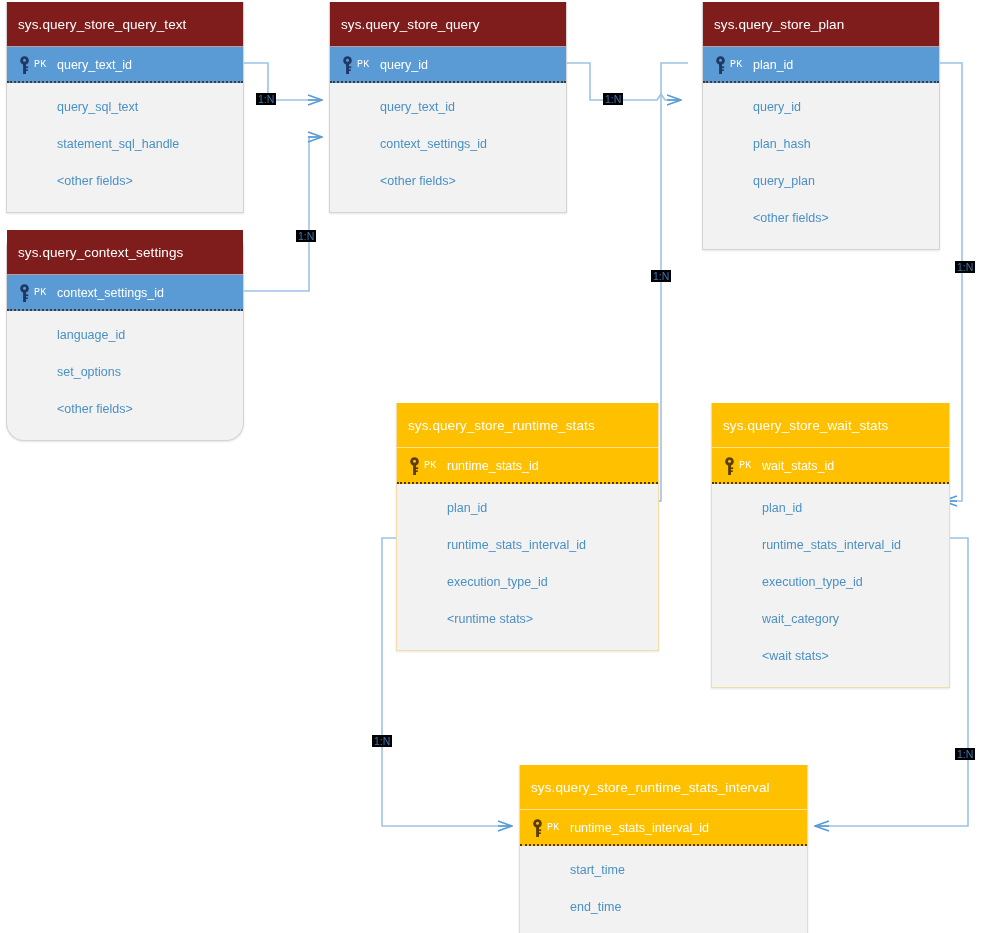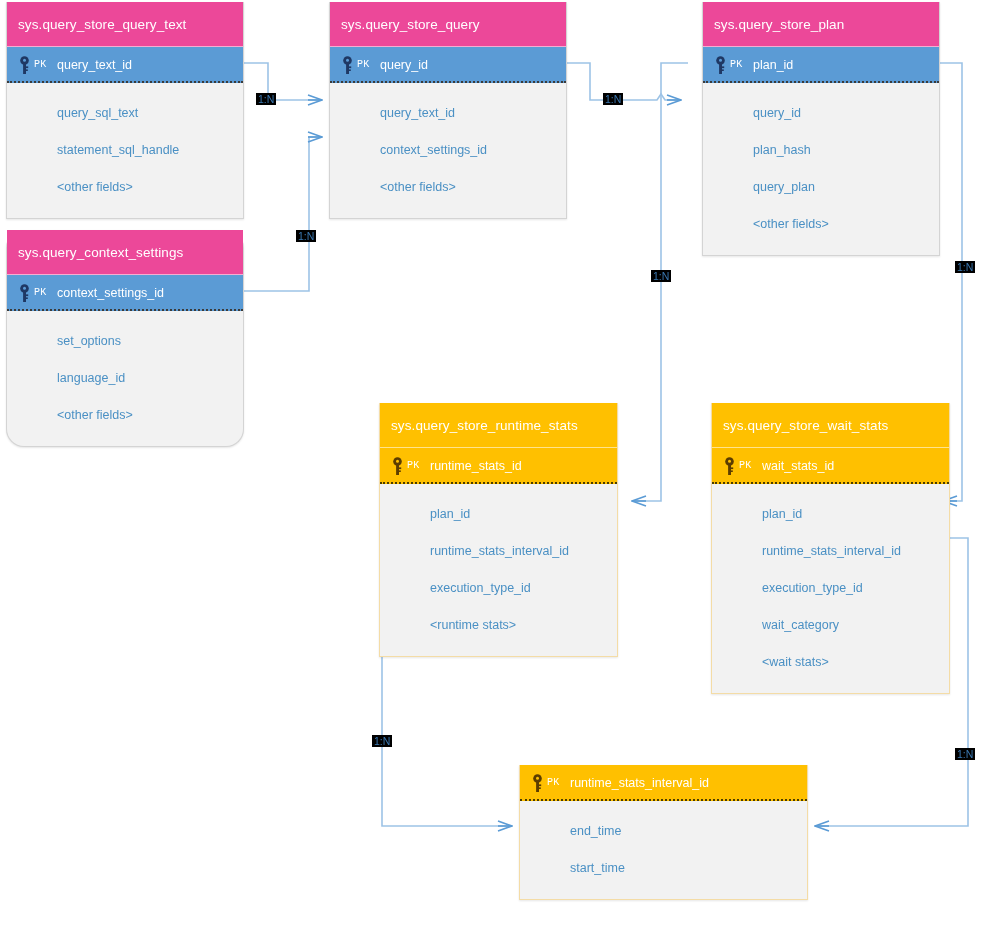--- a/index.html
+++ b/index.html
@@ -61,31 +61,31 @@
     letter-spacing: .2px;
     font-family: Liberation Mono, monospace;
   }
   .keyicon {
     position: absolute;
     left: 12px;
     top: 9px;
     width: 16px;
     height: 19px;
   }
-  .entity .fields { padding: 12px 0 12px 0; }
+  .entity .fields { padding: 6px 0 12px 0; }
   .entity .field {
     height: 37px;
     line-height: 37px;
     padding-left: 50px;
     color: #4a90c4;
     font-size: 12.5px;
     white-space: nowrap;
   }
   
-  .e-blue .title  { background: #ec4899; }
+  .e-blue .title  { background: #7f1d1d; }
   .e-blue .pkrow  { background: #5b9bd5; }
   .e-blue { border-color: #d4d4d4; }
   
   .e-orange .title { background: #ffc000; }
   .e-orange .pkrow { background: #ffc000; border-bottom-color: #4a3c00; }
   .e-orange { border-color: #f4dca6; }
 
   .edge-label {
     position: absolute;
     font-size: 10.5px;
@@ -199,27 +199,27 @@
         <circle cx="5.5" cy="4.5" r="4.3" fill="#1f3864"></circle>
         <circle cx="5.5" cy="4.2" r="1.5" fill="#5b9bd5"></circle>
         <rect x="4.1" y="7.5" width="2.9" height="10.5" fill="#1f3864"></rect>
         <rect x="6.9" y="10.4" width="2.3" height="1.7" fill="#1f3864"></rect>
         <rect x="6.9" y="13.4" width="1.9" height="1.6" fill="#1f3864"></rect>
       </svg>
       <span class="pklabel">PK</span>
       <span class="pkname">context_settings_id</span>
     </div>
     <div class="fields">
+      <div class="field">language_id</div>
       <div class="field">set_options</div>
-      <div class="field">language_id</div>
-      <div class="field">&lt;other fields&gt;</div>
-    </div>
-  </div>
-
-  <div class="entity e-orange" style="left:379px; top:403px; width:239px;">
+      <div class="field">&lt;other fields&gt;</div>
+    </div>
+  </div>
+
+  <div class="entity e-orange" style="left:396px; top:403px; width:263px;">
     <div class="title">sys.query_store_runtime_stats</div>
     <div class="pkrow">
       <svg class="keyicon" viewBox="0 0 16 19">
         <circle cx="5.5" cy="4.5" r="4.3" fill="#5c3d00"></circle>
         <circle cx="5.5" cy="4.2" r="1.5" fill="#ffc000"></circle>
         <rect x="4.1" y="7.5" width="2.9" height="10.5" fill="#5c3d00"></rect>
         <rect x="6.9" y="10.4" width="2.3" height="1.7" fill="#5c3d00"></rect>
         <rect x="6.9" y="13.4" width="1.9" height="1.6" fill="#5c3d00"></rect>
       </svg>
       <span class="pklabel">PK</span>
@@ -249,34 +249,35 @@
     <div class="fields">
       <div class="field">plan_id</div>
       <div class="field">runtime_stats_interval_id</div>
       <div class="field">execution_type_id</div>
       <div class="field">wait_category</div>
       <div class="field">&lt;wait stats&gt;</div>
     </div>
   </div>
 
   <div class="entity e-orange" style="left:519px; top:765px; width:289px;">
+    <div class="title">sys.query_store_runtime_stats_interval</div>
     <div class="pkrow">
       <svg class="keyicon" viewBox="0 0 16 19">
         <circle cx="5.5" cy="4.5" r="4.3" fill="#5c3d00"></circle>
         <circle cx="5.5" cy="4.2" r="1.5" fill="#ffc000"></circle>
         <rect x="4.1" y="7.5" width="2.9" height="10.5" fill="#5c3d00"></rect>
         <rect x="6.9" y="10.4" width="2.3" height="1.7" fill="#5c3d00"></rect>
         <rect x="6.9" y="13.4" width="1.9" height="1.6" fill="#5c3d00"></rect>
       </svg>
       <span class="pklabel">PK</span>
       <span class="pkname">runtime_stats_interval_id</span>
     </div>
     <div class="fields">
+      <div class="field">start_time</div>
       <div class="field">end_time</div>
-      <div class="field">start_time</div>
     </div>
   </div>
 
   <div class="edge-label" style="left:256px; top:93px;">1:N</div>
   <div class="edge-label" style="left:296px; top:230px;">1:N</div>
   <div class="edge-label" style="left:603px; top:93px;">1:N</div>
   <div class="edge-label" style="left:651px; top:270px;">1:N</div>
   <div class="edge-label" style="left:955px; top:261px;">1:N</div>
   <div class="edge-label" style="left:372px; top:735px;">1:N</div>
   <div class="edge-label" style="left:955px; top:748px;">1:N</div>

